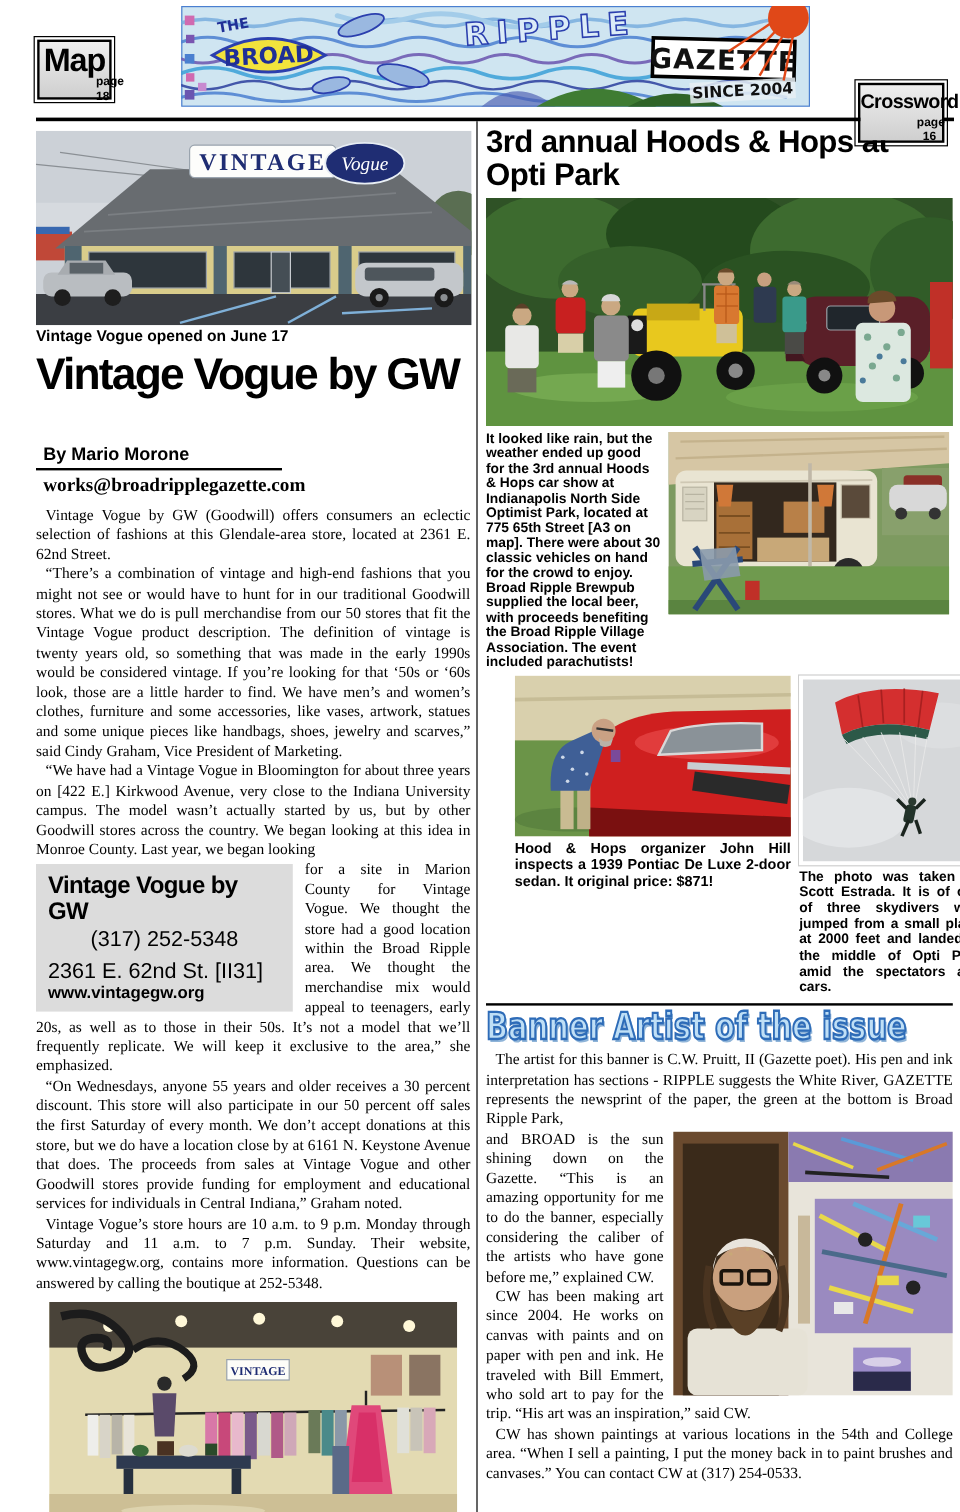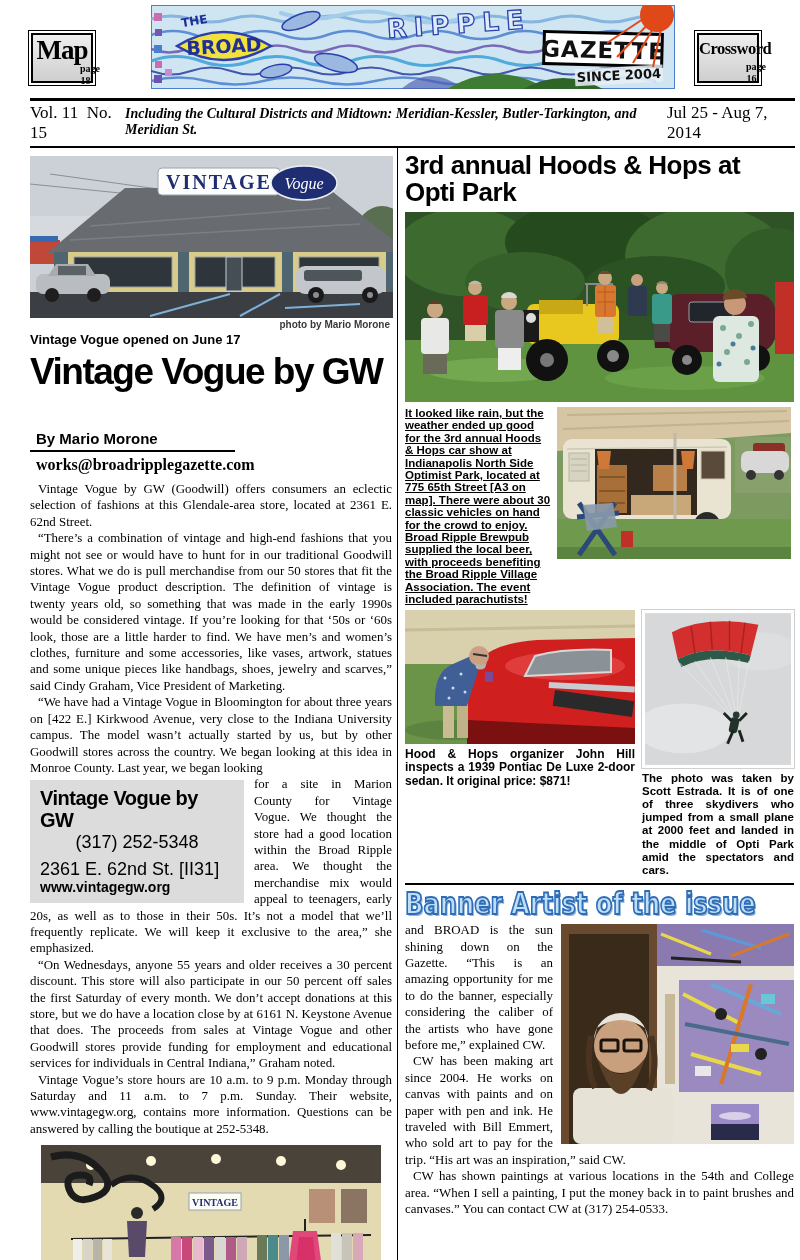--- a/index.html
+++ b/index.html
@@ -6,23 +6,23 @@
   html,body { margin:0; padding:0; background:#fff; }
   .page { position:relative; width:800px; height:1260px; overflow:hidden;
           background:#fff; color:#000; font-family:"Liberation Serif", serif;
           padding:0 5px 0 30px; }
 
   
   .masthead { position:relative; height:92px; }
   .hdr-box { position:absolute; top:28px; text-align:center;
              background:linear-gradient(180deg,#eee 0%,#cfcfcf 100%);
              border:2px solid #000; outline:1px solid #000; outline-offset:2px;
-             font-family:Liberation Serif, serif; padding-top:2px; }
+             font-family:Liberation Sans, sans-serif; padding-top:2px; }
   .map-box { left:1px; width:62px; height:50px; }
-  .cw-box  { right:36px; width:62px; height:50px; }
+  .cw-box  { right:8px; width:72px; height:50px;margin-top:36px; }
   .hdr-box .big1 { font-weight:bold; font-size:27px; line-height:26px; letter-spacing:-1px; }
   .hdr-box .big2 { font-weight:bold; font-size:16.5px; line-height:24px; letter-spacing:-0.5px; }
   .hdr-box .pg { font-weight:bold; font-size:10px; line-height:12px;padding-left:47px; }
   .banner-art { display:block; margin:5px auto 0; }
 
   .rule-info { border-top:3px solid #000; margin-top:1px; }
   .info-line { display:flex; justify-content:space-between; align-items:baseline;
                padding:2px 0 3px; border-bottom:2px solid #000; }
   .vol-no   { font-size:17px; }
   .tagline  { font-size:14px; font-style:italic; font-weight:bold; }
@@ -48,24 +48,24 @@
   .infobox .t1 { font-weight:bold; font-size:20px; line-height:22px; letter-spacing:-0.5px; }
   .infobox .t2 { font-size:18px; line-height:22px;text-align:center; }
   .infobox .t3 { font-size:18px; line-height:20px; margin-top:6px; }
   .infobox .t4 { font-weight:bold; font-size:14px; line-height:16px; }
   .clearfix::after { content:""; display:block; clear:both; }
 
   .bottom-photo-wrap { width:340px; margin:8px auto 0; }
 
   
   .hoods-headline { font:bold 26px/27px "Liberation Sans", sans-serif; letter-spacing:-0.5px; margin:0 0 6px; }
-  .row2 { display:flex; margin-top:5px;text-decoration:underline; }
+  .row2 { display:flex; margin-top:5px; }
   .hoods-text { width:152px; padding-right:5px; font:bold 11.5px/12.4px "Liberation Sans", sans-serif; }
   .row3 { display:flex; margin-top:4px; }
-  .stack1 { width:230px; margin-right:7px; }
+  .stack1 { width:230px; margin-right:7px;margin-left:24px; }
   .stack2 { width:152px; }
   .para-photo-frame { border:3px solid #fff; box-shadow:0 0 0 1px #cfcfcf; }
   .car-cap { font:bold 12px/13.8px "Liberation Sans", sans-serif; text-align:justify; margin-top:4px; }
   .sky-cap { font:bold 11.5px/13.2px "Liberation Sans", sans-serif; text-align:justify; margin-top:4px; }
 
   .ba-rule { border:none; border-top:2px solid #000; margin:6px 0 1px; }
   .ba-heading { font:bold 31px/34px "DejaVu Sans", sans-serif; white-space:nowrap;
                 color:#bfdff6; -webkit-text-stroke:2px #2e6cb8;
                 text-shadow:2px 2px 0 #8fb4d8; letter-spacing:0;
                 transform:scaleX(0.78); transform-origin:left center; margin-bottom:2px; }
@@ -133,25 +133,20 @@
       </g>
     </svg>
 
     <div class="hdr-box cw-box">
       <div class="big2">Crossword</div>
       <div class="pg">page 16</div>
     </div>
   </div>
 
   <div class="rule-info"></div>
-  <div class="info-line">
-    <span class="vol-no">Vol. 11&nbsp; No. 15</span>
-    <span class="tagline">Including the Cultural Districts and Midtown: Meridian-Kessler, Butler-Tarkington, and Meridian St.</span>
-    <span class="date-rng">Jul 25 - Aug 7, 2014</span>
-  </div>
 
   <div class="main">
 
     <div class="col-left">
 
       <svg class="photo" width="363" height="162" viewBox="0 0 363 162">
         <rect width="363" height="162" fill="#ccd1d7"></rect>
         <rect y="60" width="363" height="40" fill="#d6dadf"></rect>
         <g stroke="#8a8f94" stroke-width="1">
             <line x1="0" y1="28" x2="120" y2="40"></line>
@@ -195,21 +190,20 @@
           </g>
         <g>
             <rect x="266" y="110" width="90" height="28" rx="9" fill="#c3c7cb"></rect>
             <rect x="274" y="114" width="58" height="11" rx="3" fill="#4e565c"></rect>
             <circle cx="286" cy="139" r="8" fill="#1a1a1a"></circle>
             <circle cx="340" cy="139" r="8" fill="#1a1a1a"></circle>
             <circle cx="286" cy="139" r="3" fill="#8a8e92"></circle>
             <circle cx="340" cy="139" r="3" fill="#8a8e92"></circle>
           </g>
       </svg>
-      <div class="credit">photo by Mario Morone</div>
       <div class="photo-cap">Vintage Vogue opened on June 17</div>
 
       <h1 class="headline">Vintage Vogue by GW</h1>
       <div class="byline">By Mario Morone</div>
       <hr class="byline-rule">
       <div class="email">works@broadripplegazette.com</div>
 
       <div class="body-text">
         <p>Vintage Vogue by GW (Goodwill) offers consumers an eclectic selection of fashions at this Glendale-area store, located at 2361 E. 62nd Street.</p>
         <p>“There’s a combination of vintage and high-end fashions that you might not see or would have to hunt for in our traditional Goodwill stores.  What we do is pull merchandise from our 50 stores that fit the Vintage Vogue product description. The definition of vintage is twenty years old, so something that was made in the early 1990s would be considered vintage.  If you’re looking for that ‘50s or ‘60s look, those are a little harder to find.  We have men’s and women’s clothes, furniture and some accessories, like vases, artwork, statues and some unique pieces like handbags, shoes, jewelry and scarves,” said Cindy Graham, Vice President of Marketing.</p>
@@ -497,20 +491,21 @@
             </g>
           </svg>
           <div class="sky-cap">The photo was taken by Scott Estrada.  It is of one of three skydivers who jumped from a small plane at 2000 feet and landed in the middle of Opti Park amid the spectators and cars.</div>
         </div>
       </div>
 
       <hr class="ba-rule">
       <div class="ba-heading">Banner Artist of the issue</div>
 
       <div class="ba-body">
+        <p>The artist for this banner is C.W. Pruitt, II (Gazette poet). His pen and ink interpretation has sections - RIPPLE suggests the White River, GAZETTE represents the newsprint of the paper, the green at the bottom is Broad Ripple Park,</p>
         <div class="clearfix">
           <svg class="artist-photo" width="233" height="220" viewBox="0 0 233 220">
             <rect width="233" height="220" fill="#e8e4da"></rect>
             <rect x="0" y="0" width="96" height="220" fill="#6a4a2e"></rect>
             <rect x="8" y="10" width="80" height="210" fill="#3a2a1a"></rect>
             <g>
               <rect x="96" y="0" width="137" height="42" fill="#8a7ab0"></rect>
               <g stroke-width="3">
                   <line x1="100" y1="10" x2="150" y2="30" stroke="#e8d84a"></line>
                   <line x1="140" y1="6" x2="200" y2="24" stroke="#5a9ad8"></line>

